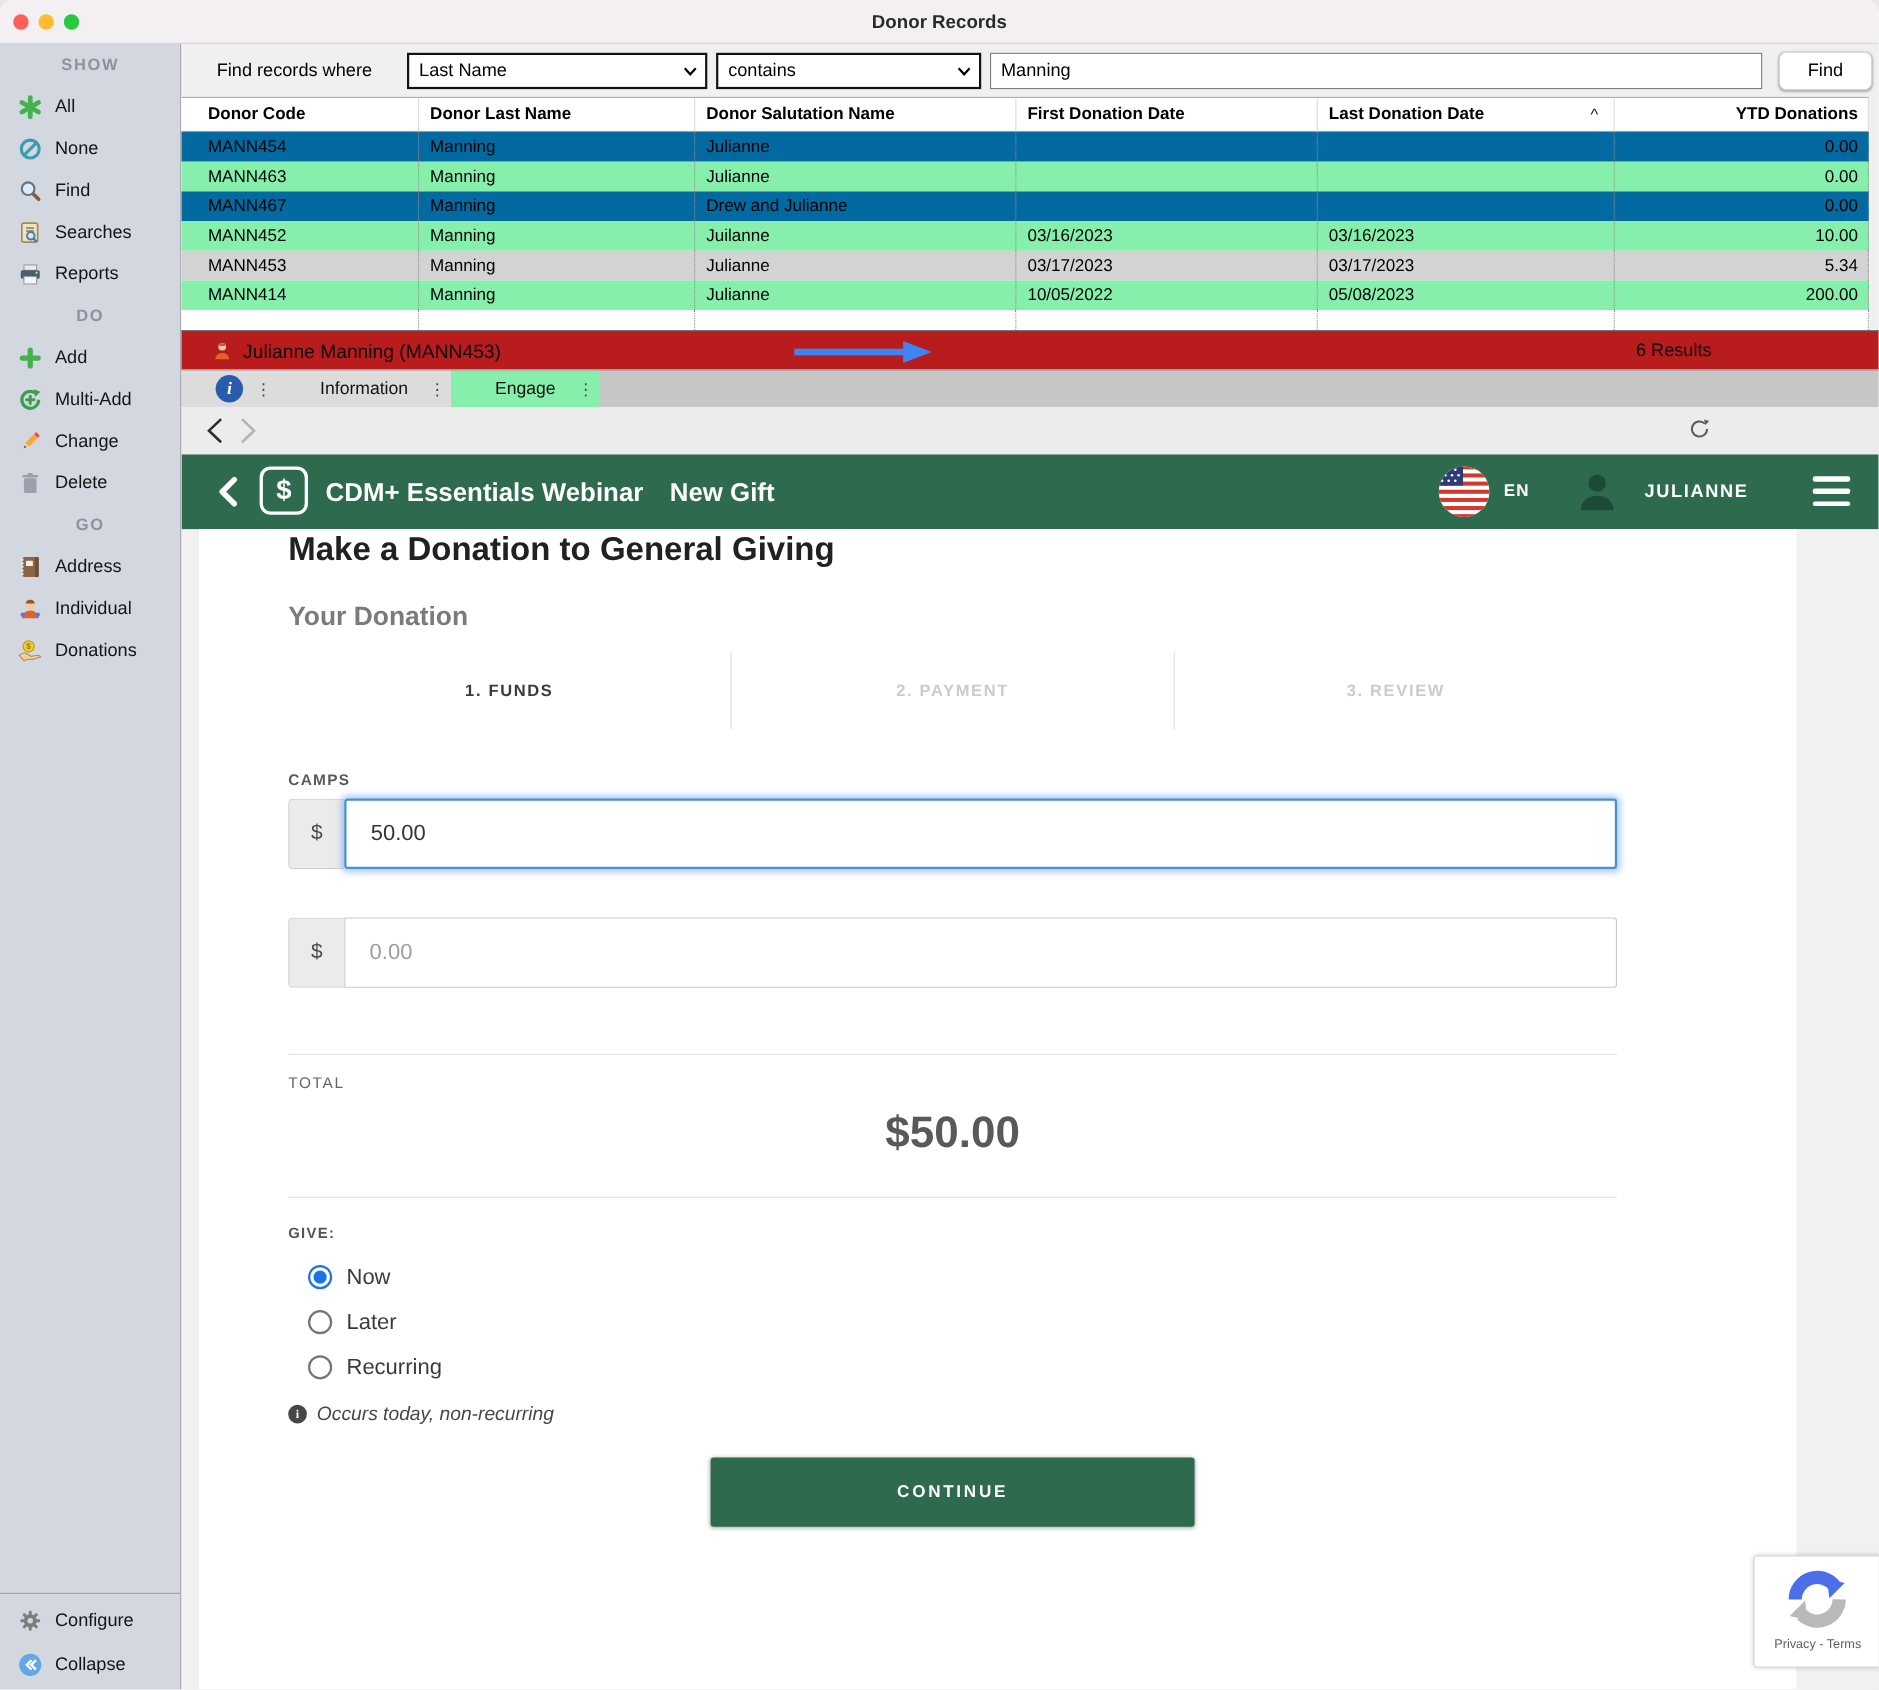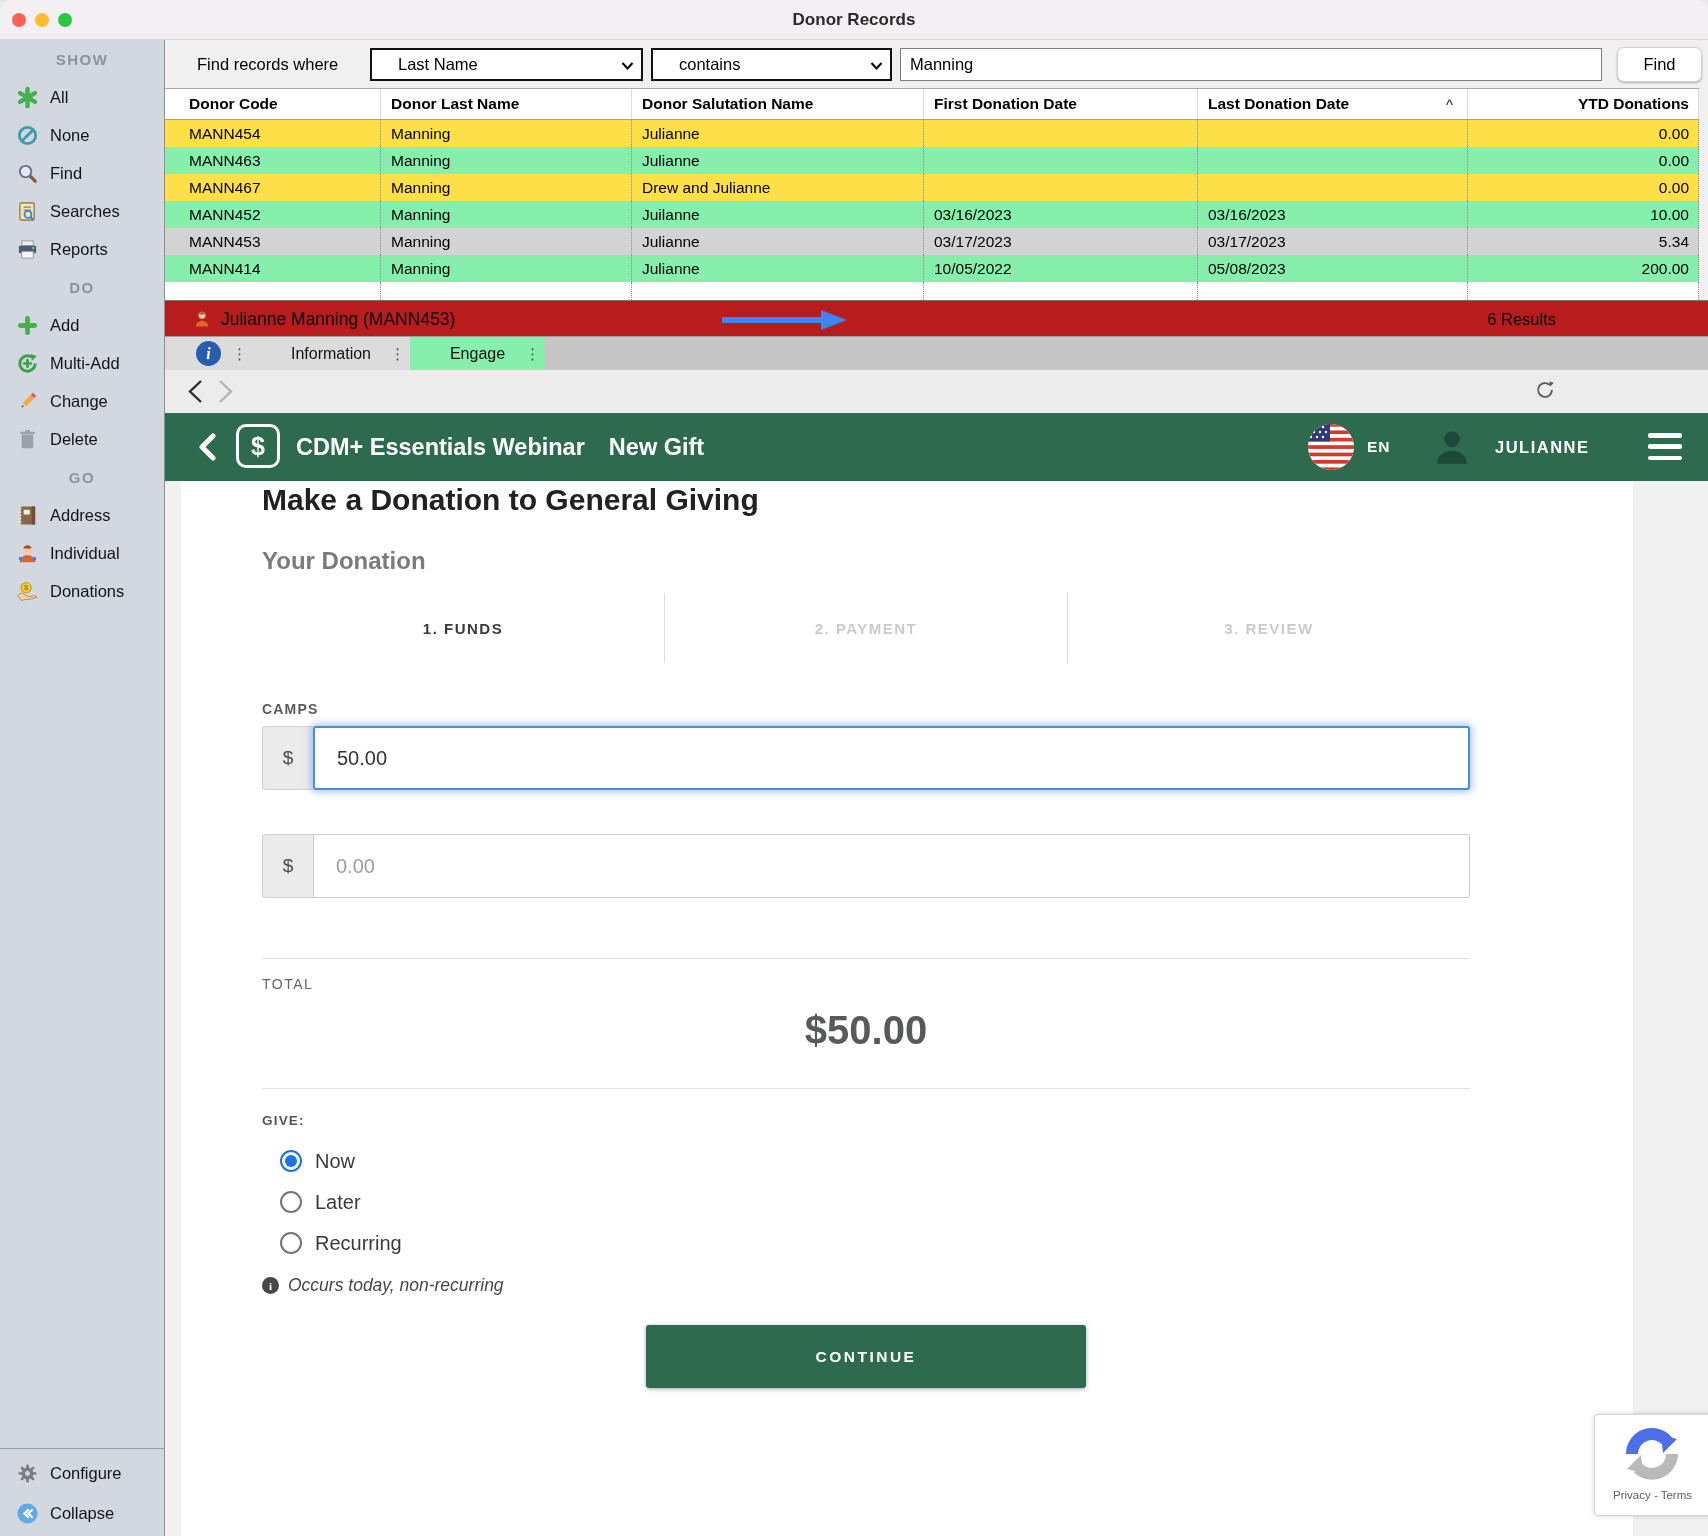--- a/index.html
+++ b/index.html
@@ -20,36 +20,36 @@
   .side-item .icn{width:24px;height:24px;display:flex;align-items:center;justify-content:center;}
   .side-item .icn svg{width:23px;height:23px;}
   .side-footer{position:absolute;left:0;right:0;bottom:0;height:88px;border-top:1px solid #98a0ac;padding-top:4px;box-sizing:border-box;}
   .side-footer .side-item{height:40px;}
   
   .main{position:absolute;left:165px;top:40px;right:0;bottom:0;background:#f1f0f1;}
   
   .search-row{position:absolute;left:0;top:0;right:0;height:48px;background:#f1f0f1;}
   .find-label{position:absolute;left:32px;top:0;height:48px;display:flex;align-items:center;font-size:16.5px;color:#000;}
   .dropdown{position:absolute;top:8px;height:33px;background:#fff;border:2px solid #111;box-sizing:border-box;
-            display:flex;align-items:center;padding:0 28px 0 26px;font-size:16.5px;color:#000;cursor:default;}
+            display:flex;align-items:center;padding:0 28px 0 9px;font-size:16.5px;color:#000;cursor:default;}
   .dd-field{left:205px;width:273px;}
   .dd-op{left:486px;width:241px;}
   .dropdown .chev{position:absolute;right:7px;top:50%;transform:translateY(-50%);}
   .search-input{position:absolute;left:735px;top:8px;width:702px;height:33px;border:1.5px solid #7e7e7e;box-sizing:border-box;
                 font-size:16.5px;padding:0 9px;font-family:"Liberation Sans",sans-serif;background:#fff;}
   .find-btn{position:absolute;left:1452px;top:7px;width:85px;height:35px;background:#fff;border:1px solid #d2d2d2;border-radius:7px;
             box-shadow:0 1px 2px rgba(0,0,0,.28);font-size:16.5px;color:#000;font-family:"Liberation Sans",sans-serif;cursor:default;}
   
   .table{position:absolute;left:0;top:48px;width:1534px;background:#fff;}
   .t-head{display:flex;height:32px;border-top:1px solid #a8a8a8;border-bottom:1px solid #9f9f9f;box-sizing:border-box;background:#fff;}
   .t-head .cell{font-weight:bold;font-size:15.5px;color:#000;border-right:1px solid #dcdcdc;}
   .cell{box-sizing:border-box;height:100%;display:flex;align-items:center;padding-left:10px;overflow:hidden;white-space:nowrap;}
   .cell.c0{padding-left:24px;}
   .cell.num{justify-content:flex-end;padding-right:9px;padding-left:0;}
-  .t-row{display:flex;height:27px;font-size:15.5px;color:#000;background:#fde047;cursor:default;}
+  .t-row{display:flex;height:27px;font-size:15.5px;color:#000;background:#0369a1;cursor:default;}
   .t-row.alt{background:#86efac;}
   .t-row.selected{background:#d3d3d3;}
   .t-row .cell,.t-filler .cell{border-right:1px dotted #8f8f8f;}
   .t-filler{display:flex;height:18px;background:#fff;}
   .sort-caret{margin-left:auto;padding-right:14px;font-size:15px;color:#222;font-weight:normal;}
   
   .status-row{position:absolute;left:0;top:260px;right:0;height:36px;background:#b91c1c;border-top:1px solid #767676;box-sizing:border-box;}
   .status-person{position:absolute;left:27px;top:8px;width:20px;height:20px;}
   .status-text{position:absolute;left:56px;top:0;height:36px;display:flex;align-items:center;font-size:17.5px;color:#0a0a0a;}
   .status-arrow{position:absolute;left:557px;top:9px;}

